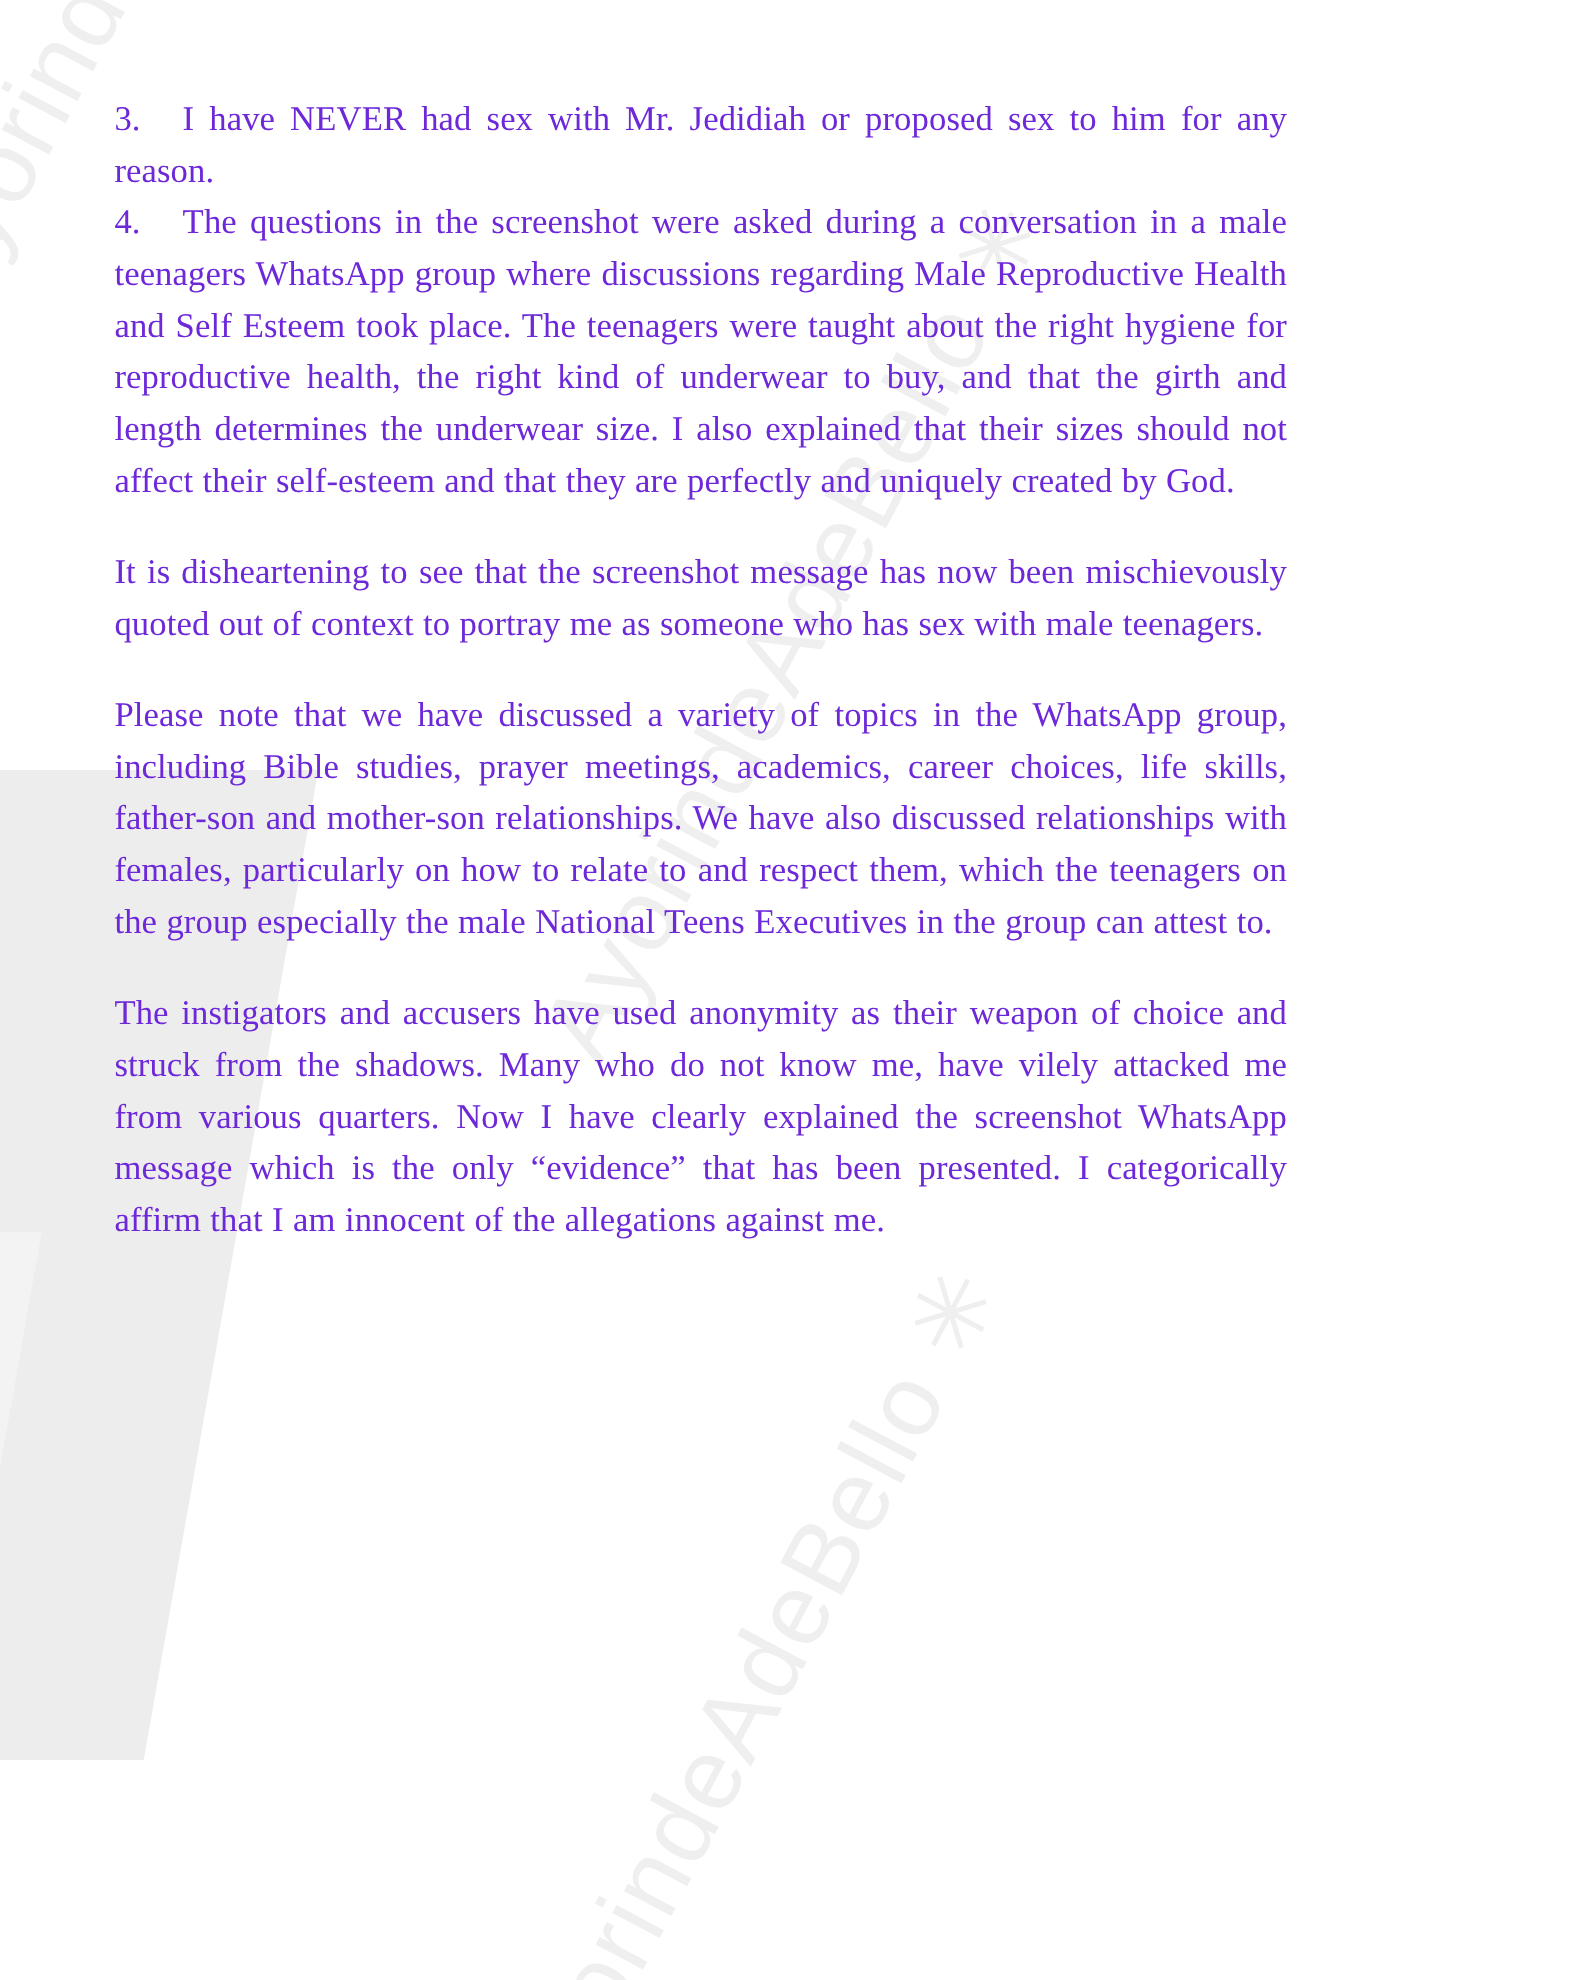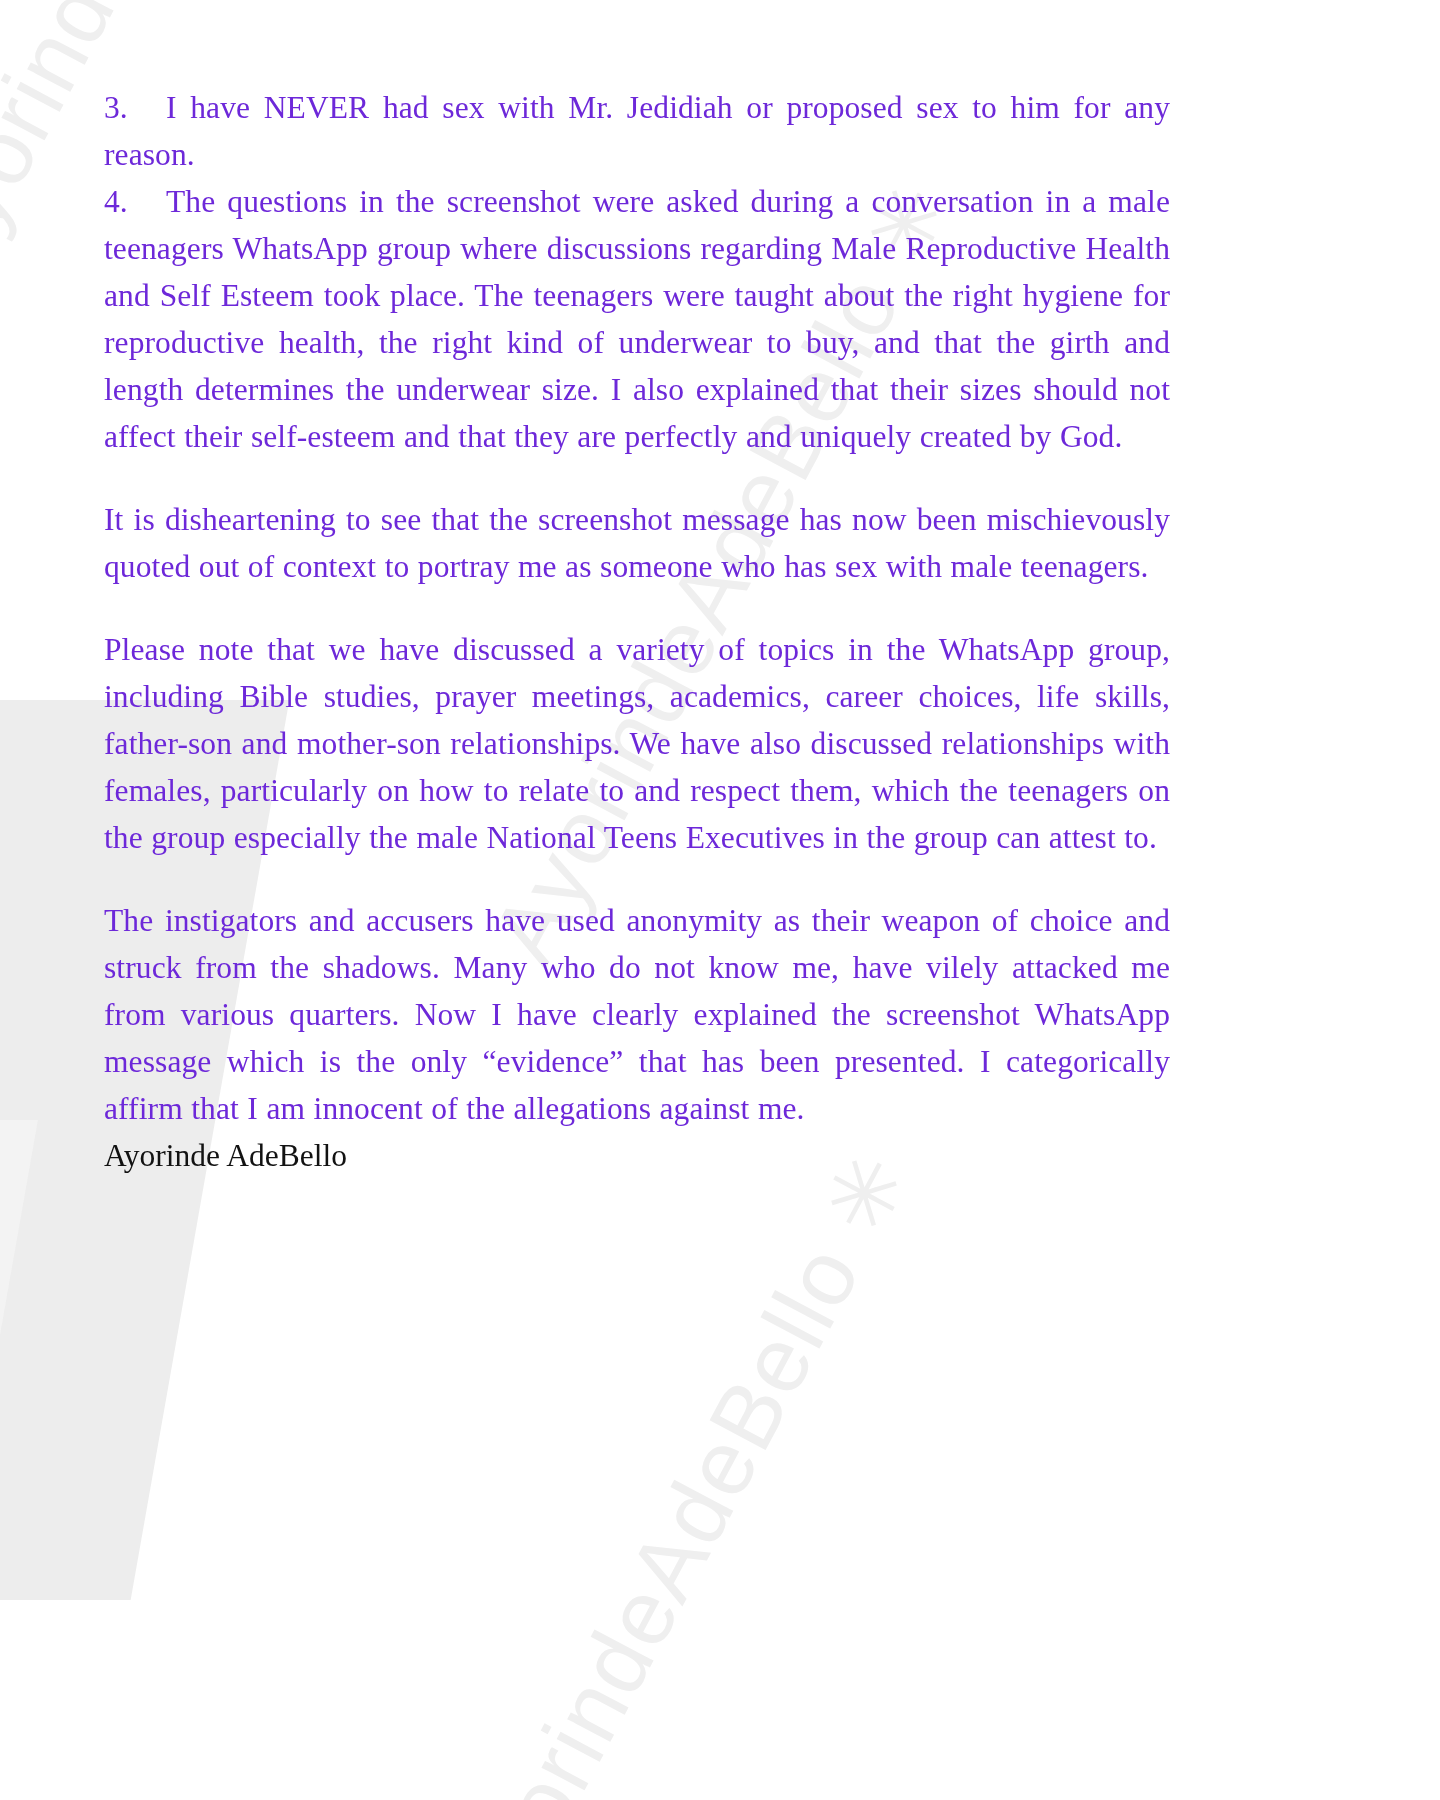--- a/index.html
+++ b/index.html
@@ -128,16 +128,15 @@
     <p class="para numbered"><span class="num">3.</span><span>I have NEVER had sex with Mr. Jedidiah or proposed sex to him for any reason.</span></p>
 
     <p class="para numbered"><span class="num">4.</span><span>The questions in the screenshot were asked during a conversation in a male teenagers WhatsApp group where discussions regarding Male Reproductive Health and Self Esteem took place. The teenagers were taught about the right hygiene for reproductive health, the right kind of underwear to buy, and that the girth and length determines the underwear size. I also explained that their sizes should not affect their self-esteem and that they are perfectly and uniquely created by God.</span></p>
 
     <p class="para gap">It is disheartening to see that the screenshot message has now been mischievously quoted out of context to portray me as someone who has sex with male teenagers.</p>
 
     <p class="para gap">Please note that we have discussed a variety of topics in the WhatsApp group, including Bible studies, prayer meetings, academics, career choices, life skills, father-son and mother-son relationships. We have also discussed relationships with females, particularly on how to relate to and respect them, which the teenagers on the group especially the male National Teens Executives in the group can attest to.</p>
 
     <p class="para gap">The instigators and accusers have used anonymity as their weapon of choice and struck from the shadows. Many who do not know me, have vilely attacked me from various quarters. Now I have clearly explained the screenshot WhatsApp message which is the only “evidence” that has been presented. I categorically affirm that I am innocent of the allegations against me.</p>
 
-    <p class="sig gap">Ayorinde AdeBello</p>
 
   </div>
 </div>
 
 </body></html>

